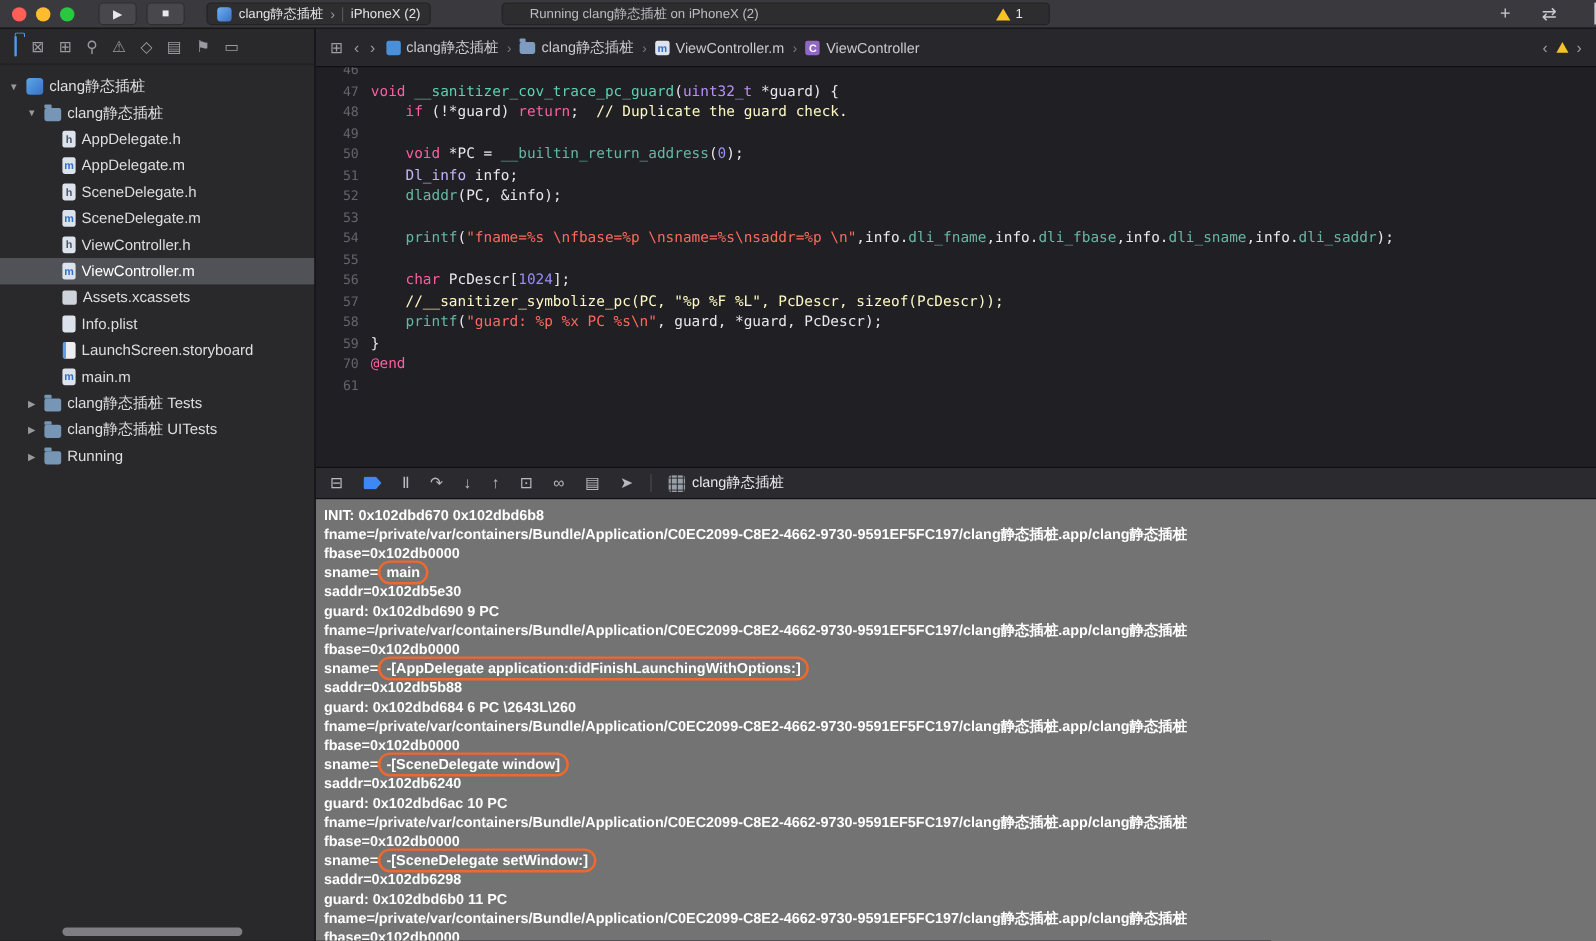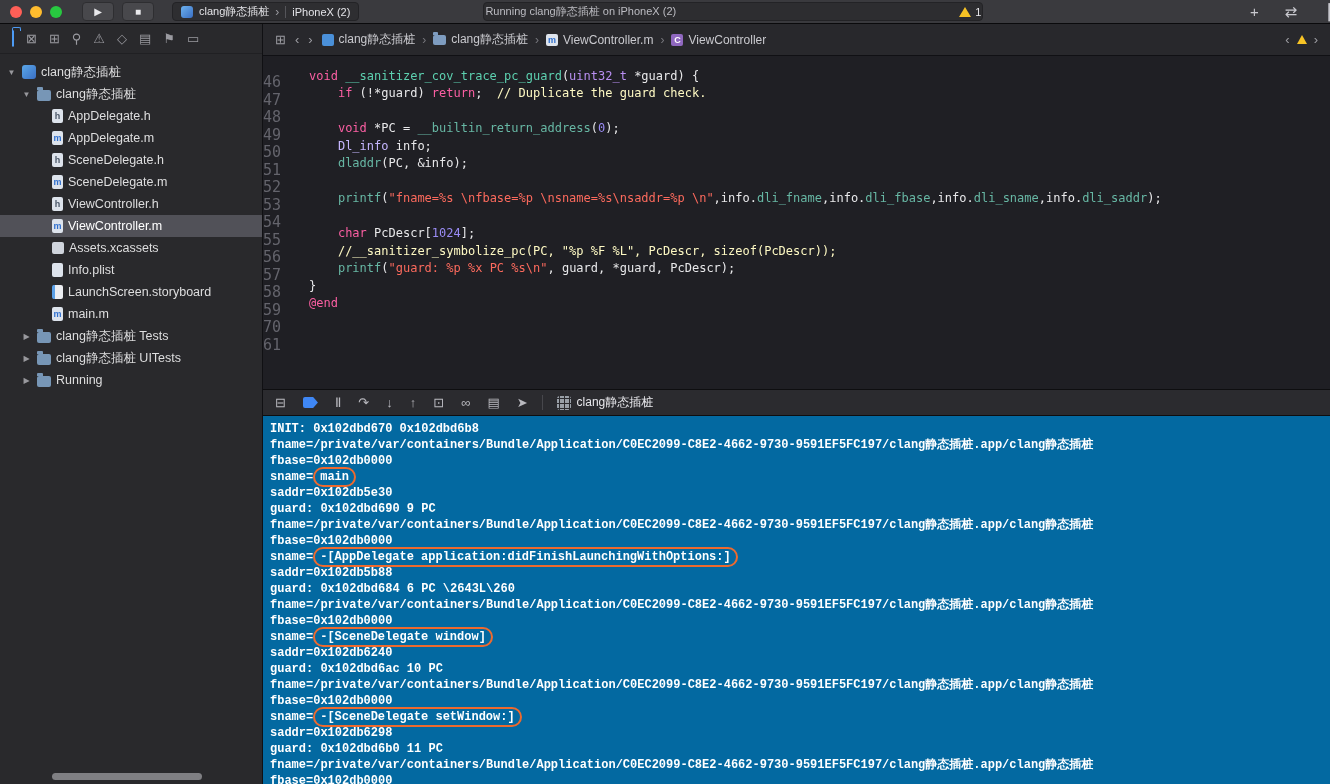--- a/index.html
+++ b/index.html
@@ -13,22 +13,22 @@
   .traffic { display:flex; gap:8px; margin-right:12px; }
   .tl { width:12px; height:12px; border-radius:50%; display:inline-block; }
   .tl.red{background:#ff5f57;} .tl.yellow{background:#febc2e;} .tl.green{background:#28c840;}
   .tb-btn { width:32px; height:19px; background:#48484c; border:1px solid #2e2e31; border-radius:4px;
             color:#e9e9ec; font-size:10px; display:flex; align-items:center; justify-content:center; cursor:default; }
   .scheme-chip { height:19px; background:#2e2e31; border:1px solid #232326; border-radius:4px;
                  display:flex; align-items:center; gap:6px; padding:0 8px; color:#e4e4e8; font-size:11px; margin-left:10px; }
   .app-ico { width:12px; height:12px; border-radius:3px; background:linear-gradient(135deg,#6db2ef,#3a6fc4); }
   .chev { color:#9a9aa0; font-size:12px; }
   .chip-div { width:1px; height:12px; background:#55555a; }
-  .status-chip { width:500px; height:19px; margin-left:116px; background:#2d2d30; border:1px solid #232326;
-                 border-radius:4px; display:flex; align-items:center; padding:0 1px; }
+  .status-chip { width:457px; height:19px; margin-left:51px; background:#2d2d30; border:1px solid #232326;
+                 border-radius:4px; display:flex; align-items:center; padding:0 22px; }
   .status-text { color:#bcbcc2; font-size:11px; white-space:nowrap; overflow:hidden; }
   .warn-group { margin-left:auto; display:flex; align-items:center; gap:4px; color:#e9e9ec; font-size:11px; }
   .warn-tri { width:0; height:0; border-left:6px solid transparent; border-right:6px solid transparent;
               border-bottom:10px solid #f7c325; display:inline-block; }
   .warn-tri.small { border-left-width:5px; border-right-width:5px; border-bottom-width:9px; }
   .tb-right { margin-left:auto; display:flex; align-items:center; gap:26px; }
   .tb-ico { background:none; border:none; color:#c9c9cf; font-size:15px; cursor:default; }
   .tb-ico.cut { margin-right:-14px; }
 
   
@@ -74,22 +74,22 @@
         font-size:9px; font-weight:bold; color:#fff; }
   .ci-proj { background:#4a90d9; }
   .ci-folder { width:13px; height:10px; background:#7e9cc0; border-radius:2px; position:relative; }
   .ci-folder:before { content:""; position:absolute; top:-3px; left:0; width:5px; height:3px; background:#7e9cc0; border-radius:1px 1px 0 0; }
   .ci-mdoc { background:#dfe4ec; color:#2f6fce; }
   .ci-cbadge { background:#9068c0; }
   .jump-right { margin-left:auto; display:flex; align-items:center; gap:7px; }
 
   .code-area { flex:0 0 333px; height:333px; display:flex; overflow:hidden; padding-top:0;
                font-family:"DejaVu Sans Mono", monospace; font-size:12px; line-height:17.5px; }
-  .gutter { flex:0 0 46px; width:46px; color:#64646c; padding-right:10px;
-            font-size:15px; transform:translateY(-6px);margin-top:24px; }
+  .gutter { flex:0 0 46px; width:46px; text-align:right; color:#64646c; padding-right:10px;
+            font-size:11px; transform:translateY(-6px); }
   .gut-no { height:17.5px; }
   .code-lines { flex:1; white-space:pre; color:#e8e8ea; transform:translateY(-6px); overflow:hidden; }
   .code-line { height:17.5px; }
   .kw  { color:#fc5fa3; }
   .str { color:#fc6a5d; }
   .com { color:#fef9c3; }
   .num { color:#9a8cf5; }
   .fno { color:#67b7a4; }
   .fnp { color:#5dd1b0; }
   .typ { color:#b98ff2; }
@@ -104,22 +104,22 @@
   .dbg-ico { color:#b9b9bf; font-size:13px; line-height:1; cursor:default; display:inline-flex; align-items:center; }
   .bp-shape { width:15px; height:11px; background:#3f87f5; clip-path:polygon(0 0,68% 0,100% 50%,68% 100%,0 100%);
               border-radius:2px; }
   .dbg-sep { width:1px; height:15px; background:#47474c; margin:0 14px; }
   .dbg-chip { display:flex; align-items:center; gap:6px; color:#e8e8ec; font-size:12px; }
   .dbg-appico { width:14px; height:14px; border-radius:3px; background:#9aa0a8;
                 background-image:linear-gradient(#2b2b2f 1px, transparent 1px),linear-gradient(90deg,#2b2b2f 1px, transparent 1px);
                 background-size:5px 5px; background-position:2px 2px; }
 
   
-  .console { flex:1; min-height:0; background:#0369a1; padding:5px 0 0 7px; overflow:hidden;
-             font-family:Liberation Mono, monospace; font-size:12px; font-weight:bold; color:#ffffff;
+  .console { flex:1; min-height:0; background:#737373; padding:5px 0 0 7px; overflow:hidden;
+             font-family:Liberation Sans, sans-serif; font-size:12px; font-weight:bold; color:#ffffff;
              white-space:pre; }
   .console-line { height:16px; line-height:16px; }
   .cbox { display:inline-block; height:20px; line-height:16px; border:2px solid #ed6a2f; border-radius:10px;
           padding:0 5px; margin-top:-2px; position:relative; z-index:2; }
 </style>
 </head>
 <body>
 
 <div class="window">
 

